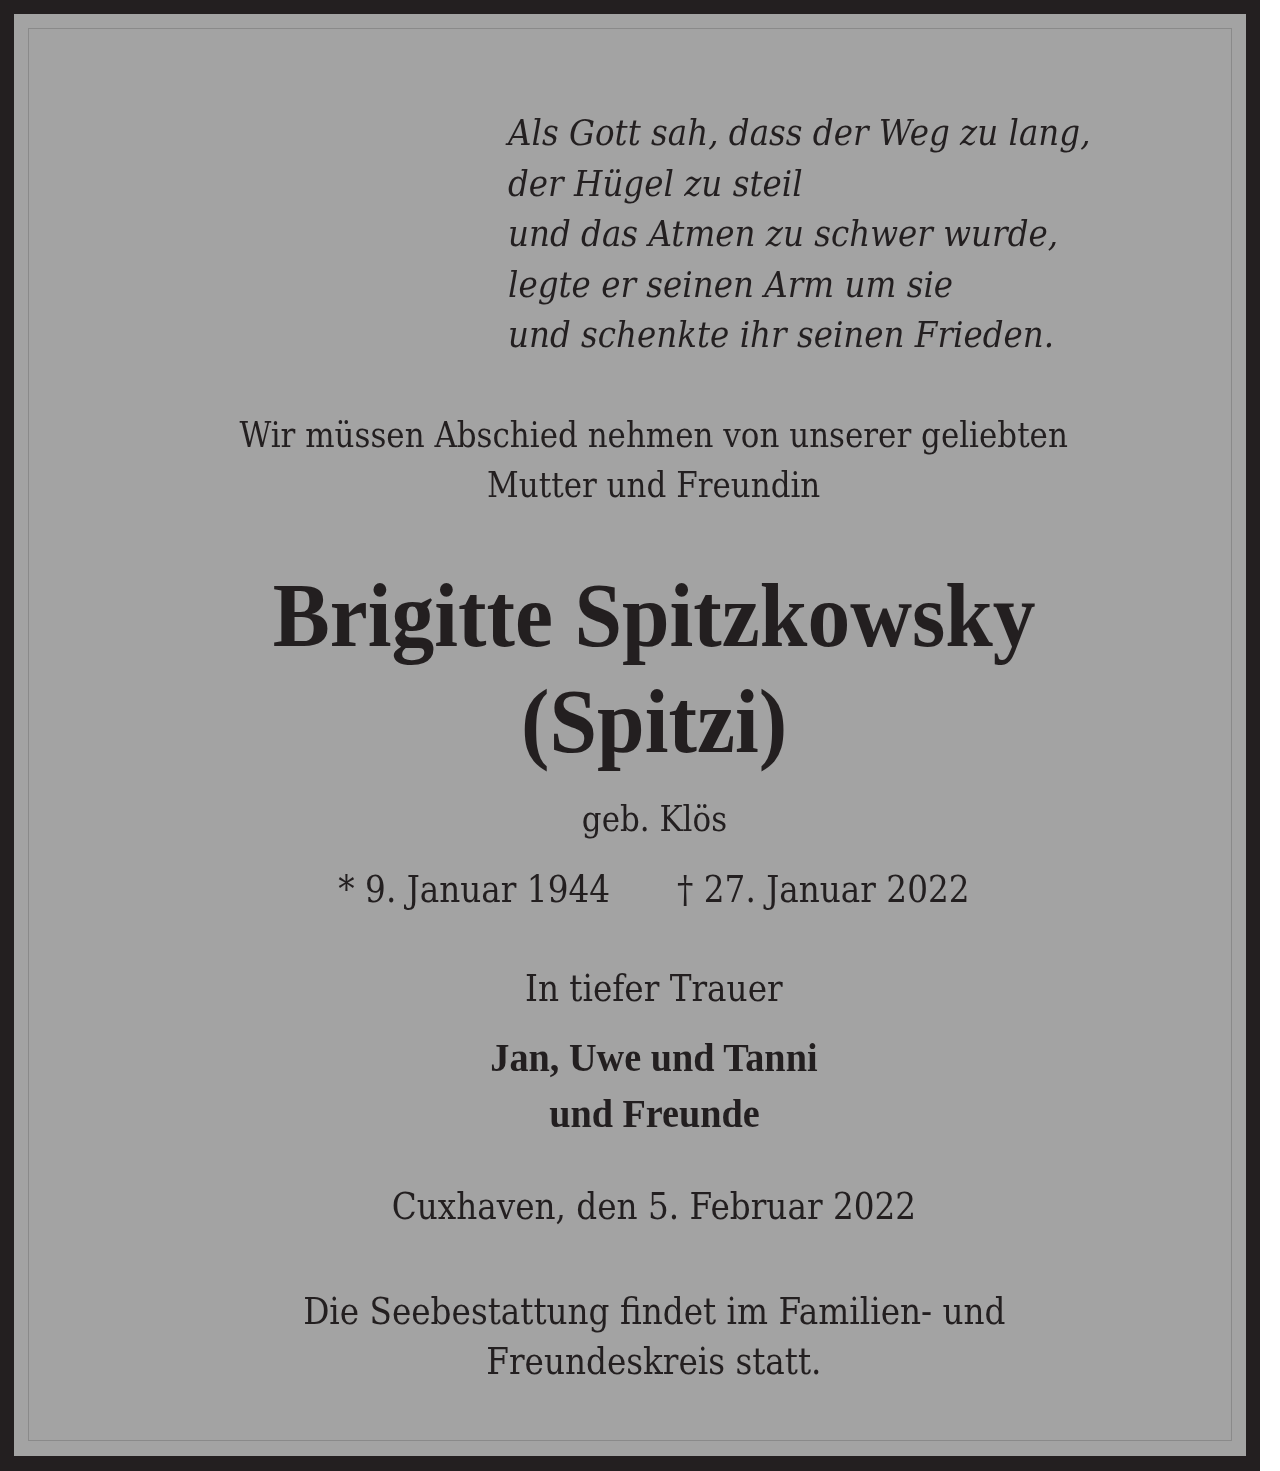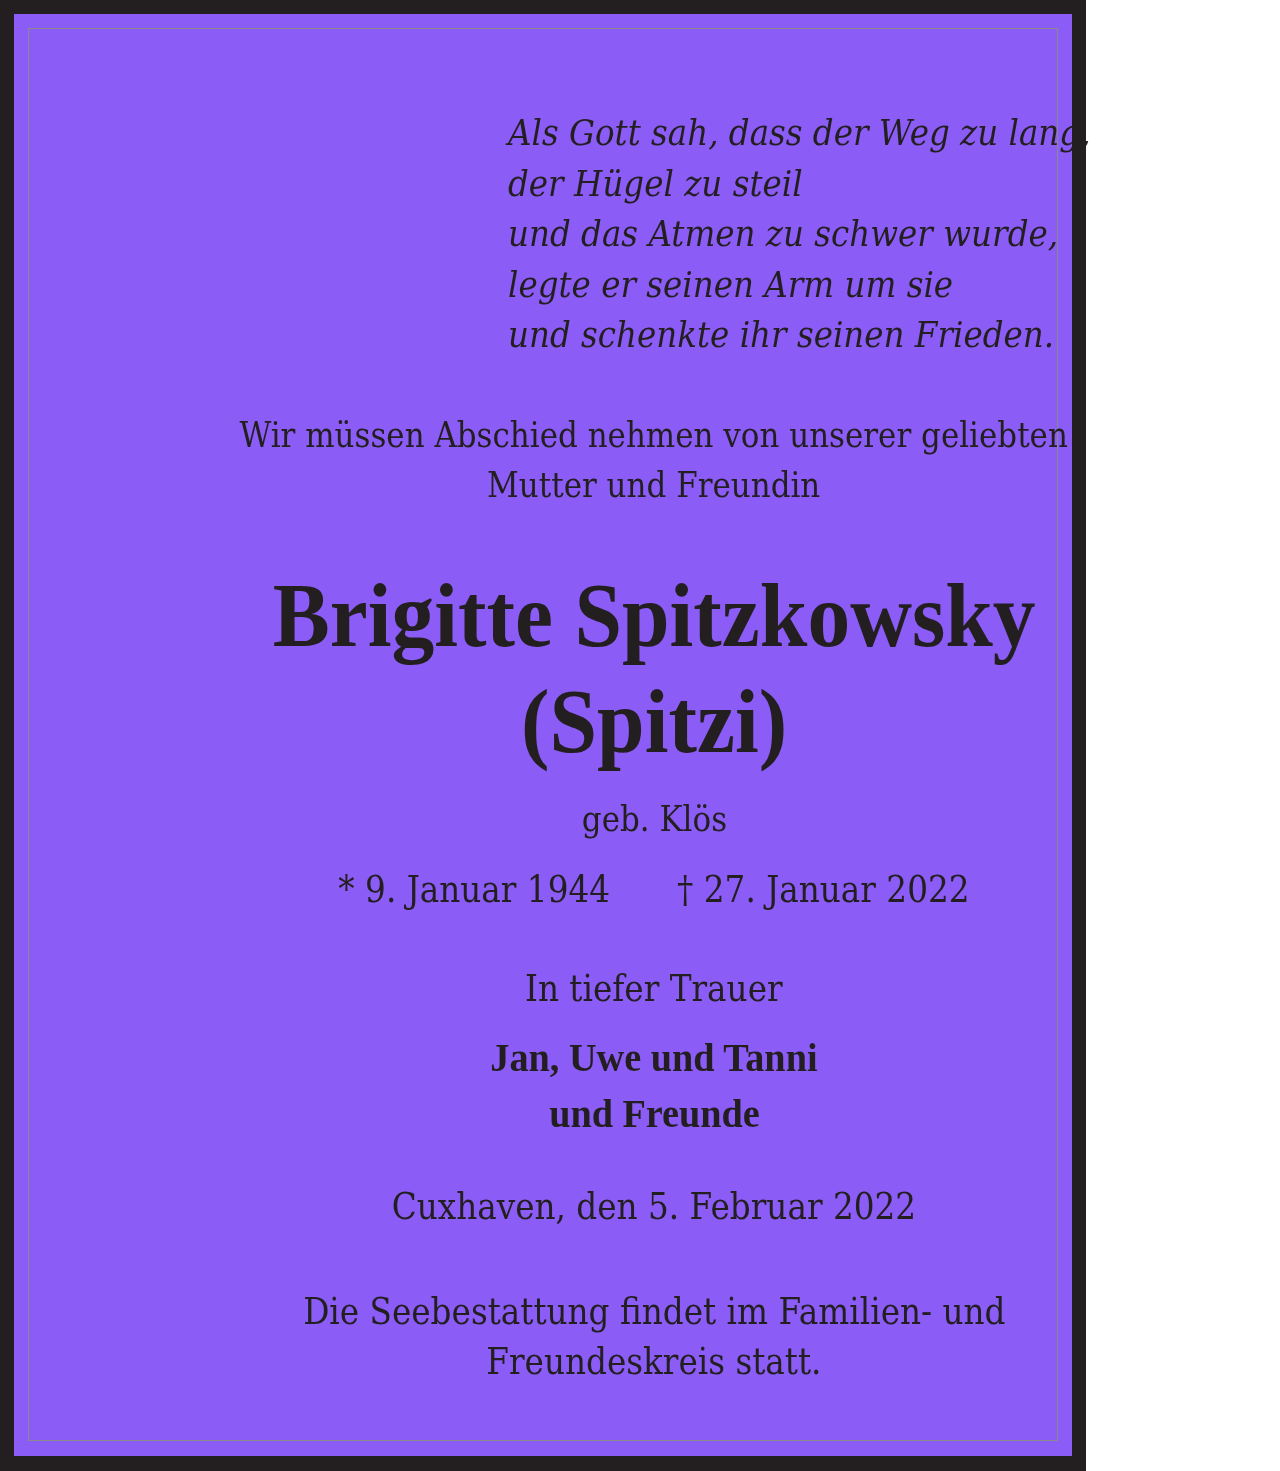--- a/index.html
+++ b/index.html
@@ -9,26 +9,26 @@
     }
     body {
       width: 1280px;
       height: 1471px;
       position: relative;
       overflow: hidden;
     }
     .frame {
       position: absolute;
       left: 0; top: 0;
-      width: 1086px;
+      width: 1260px;
       height: 1471px;
       box-sizing: border-box;
       border: 14px solid #231f20;
       border-bottom-width: 15px;
-      background: #8b5cf6;
+      background: #a3a3a3;
       padding-left: 47px;
     }
     .inner-edge {
       position: absolute;
       left: 14px; top: 14px; right: 14px; bottom: 15px;
       border: 1px solid #8a8a8a;
       box-sizing: border-box;
       pointer-events: none;
     }
     .txt {

